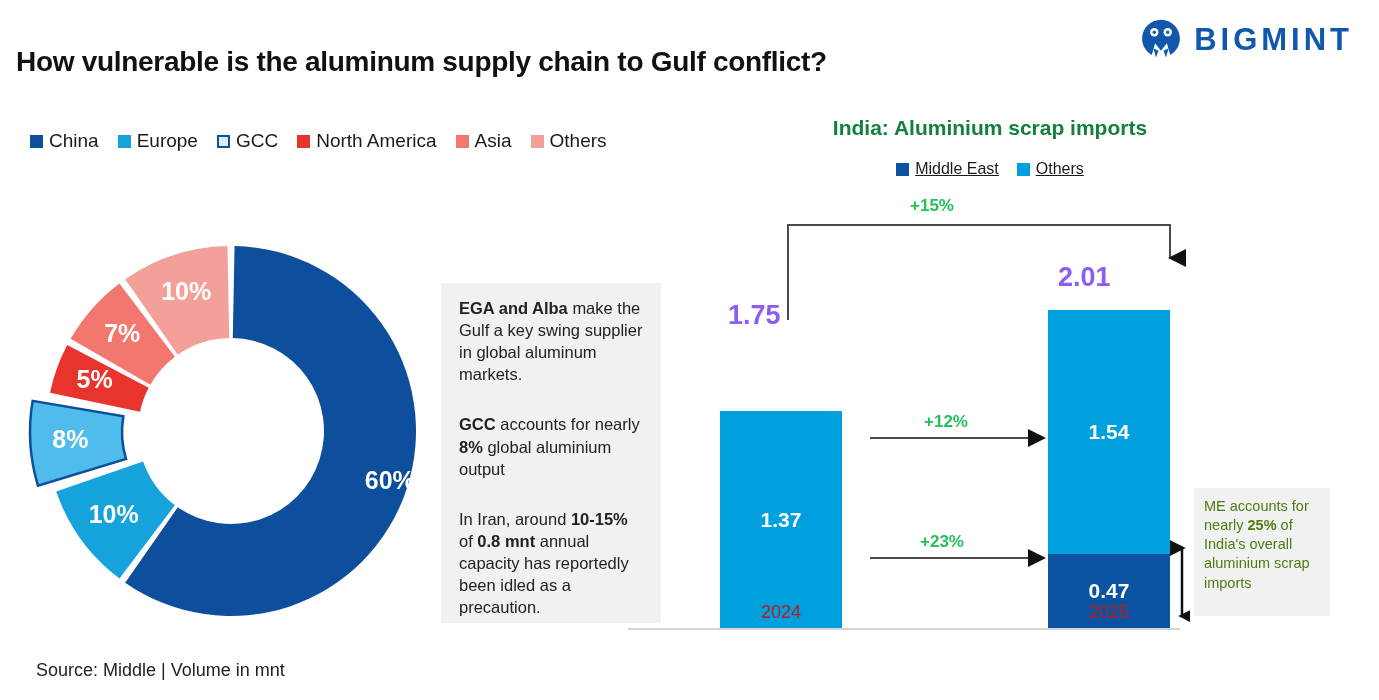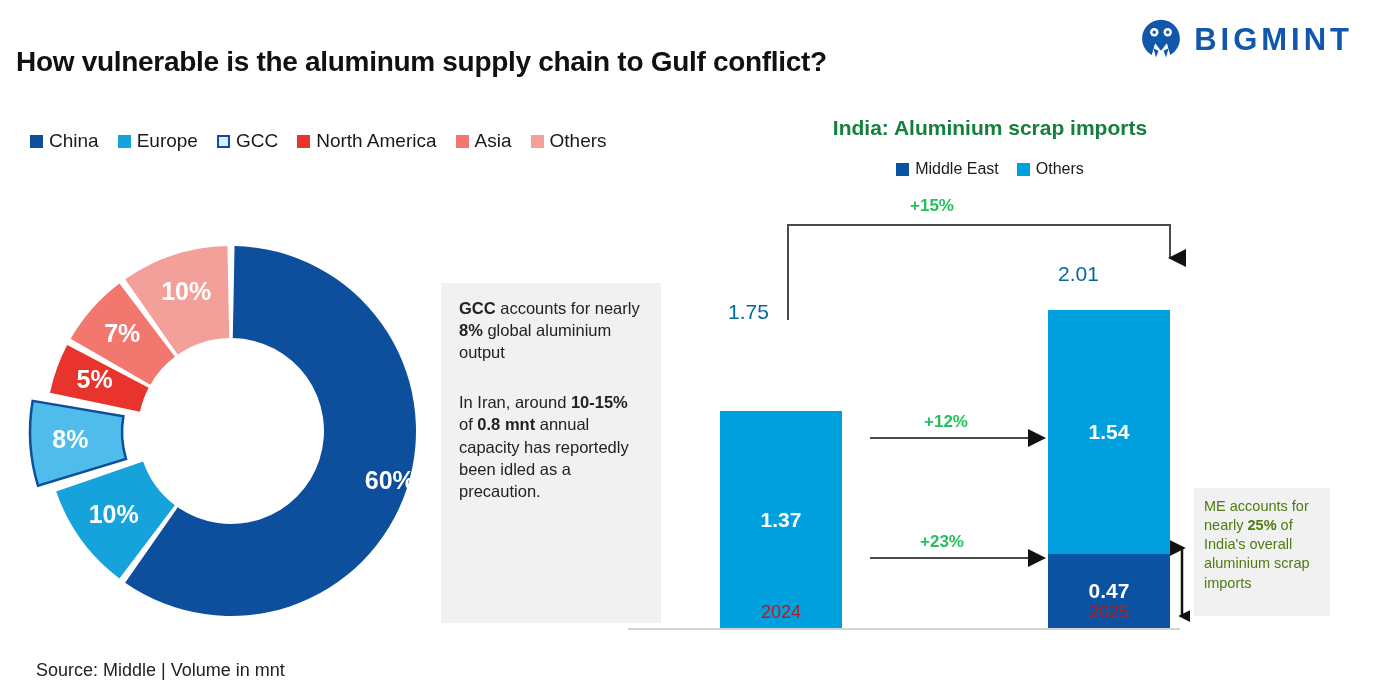--- a/index.html
+++ b/index.html
@@ -112,20 +112,21 @@
     position: absolute;
     left: 800px;
     top: 160px;
     width: 380px;
     display: flex;
     justify-content: center;
     align-items: center;
     gap: 18px;
     font-size: 16px;
     color: #1a1a1a;
+    text-decoration: underline;
   }
 
   .plot {
     position: absolute;
     left: 620px;
     top: 190px;
     width: 570px;
     height: 440px;
   }
   .axis-line {
@@ -144,23 +145,23 @@
     justify-content: center;
     box-sizing: border-box;
   }
   .seg-val {
     font-size: 21px;
     font-weight: bold;
     color: #ffffff;
   }
   .bar-total {
     position: absolute;
-    font-size: 21px;
-    font-weight: normal;
-    color: #0369a1;
+    font-size: 27px;
+    font-weight: bold;
+    color: #8b5cf6;
     white-space: nowrap;
   }
   .x-tick {
     position: absolute;
     top: 412px;
     width: 122px;
     text-align: center;
     font-size: 18px;
     color: #b91c1c;
   }
@@ -260,20 +261,21 @@
           <text x="91.69253581563264" y="294.2288615824086" class="slice-label">10%</text>
           <text x="48.31769672304827" y="219.10927364421948" class="slice-label">8%</text>
           <text x="72.5722885016373" y="159.88300156443273" class="slice-label">5%</text>
           <text x="100.23389490358339" y="113.10977952807045" class="slice-label">7%</text>
           <text x="164.1925358156326" y="71.09680513720275" class="slice-label">10%</text>
         </g>
     </svg>
   </div>
 
   <div class="insight-box">
+    <p class="insight-p"><b>EGA and Alba </b>make the Gulf a key swing supplier in global aluminum markets.</p>
     <p class="insight-p"><b>GCC </b>accounts for nearly <b>8% </b>global aluminium output</p>
     <p class="insight-p">In Iran, around <b>10-15% </b>of <b>0.8 mnt </b>annual capacity has reportedly been idled as a precaution.</p>
   </div>
 
   <div class="bar-title">India: Aluminium scrap imports</div>
   <div class="bar-legend">
     <span class="lg-item">
       <span class="lg-sw" style="background:#0b52a0"></span>
       <span>Middle East</span>
     </span>

